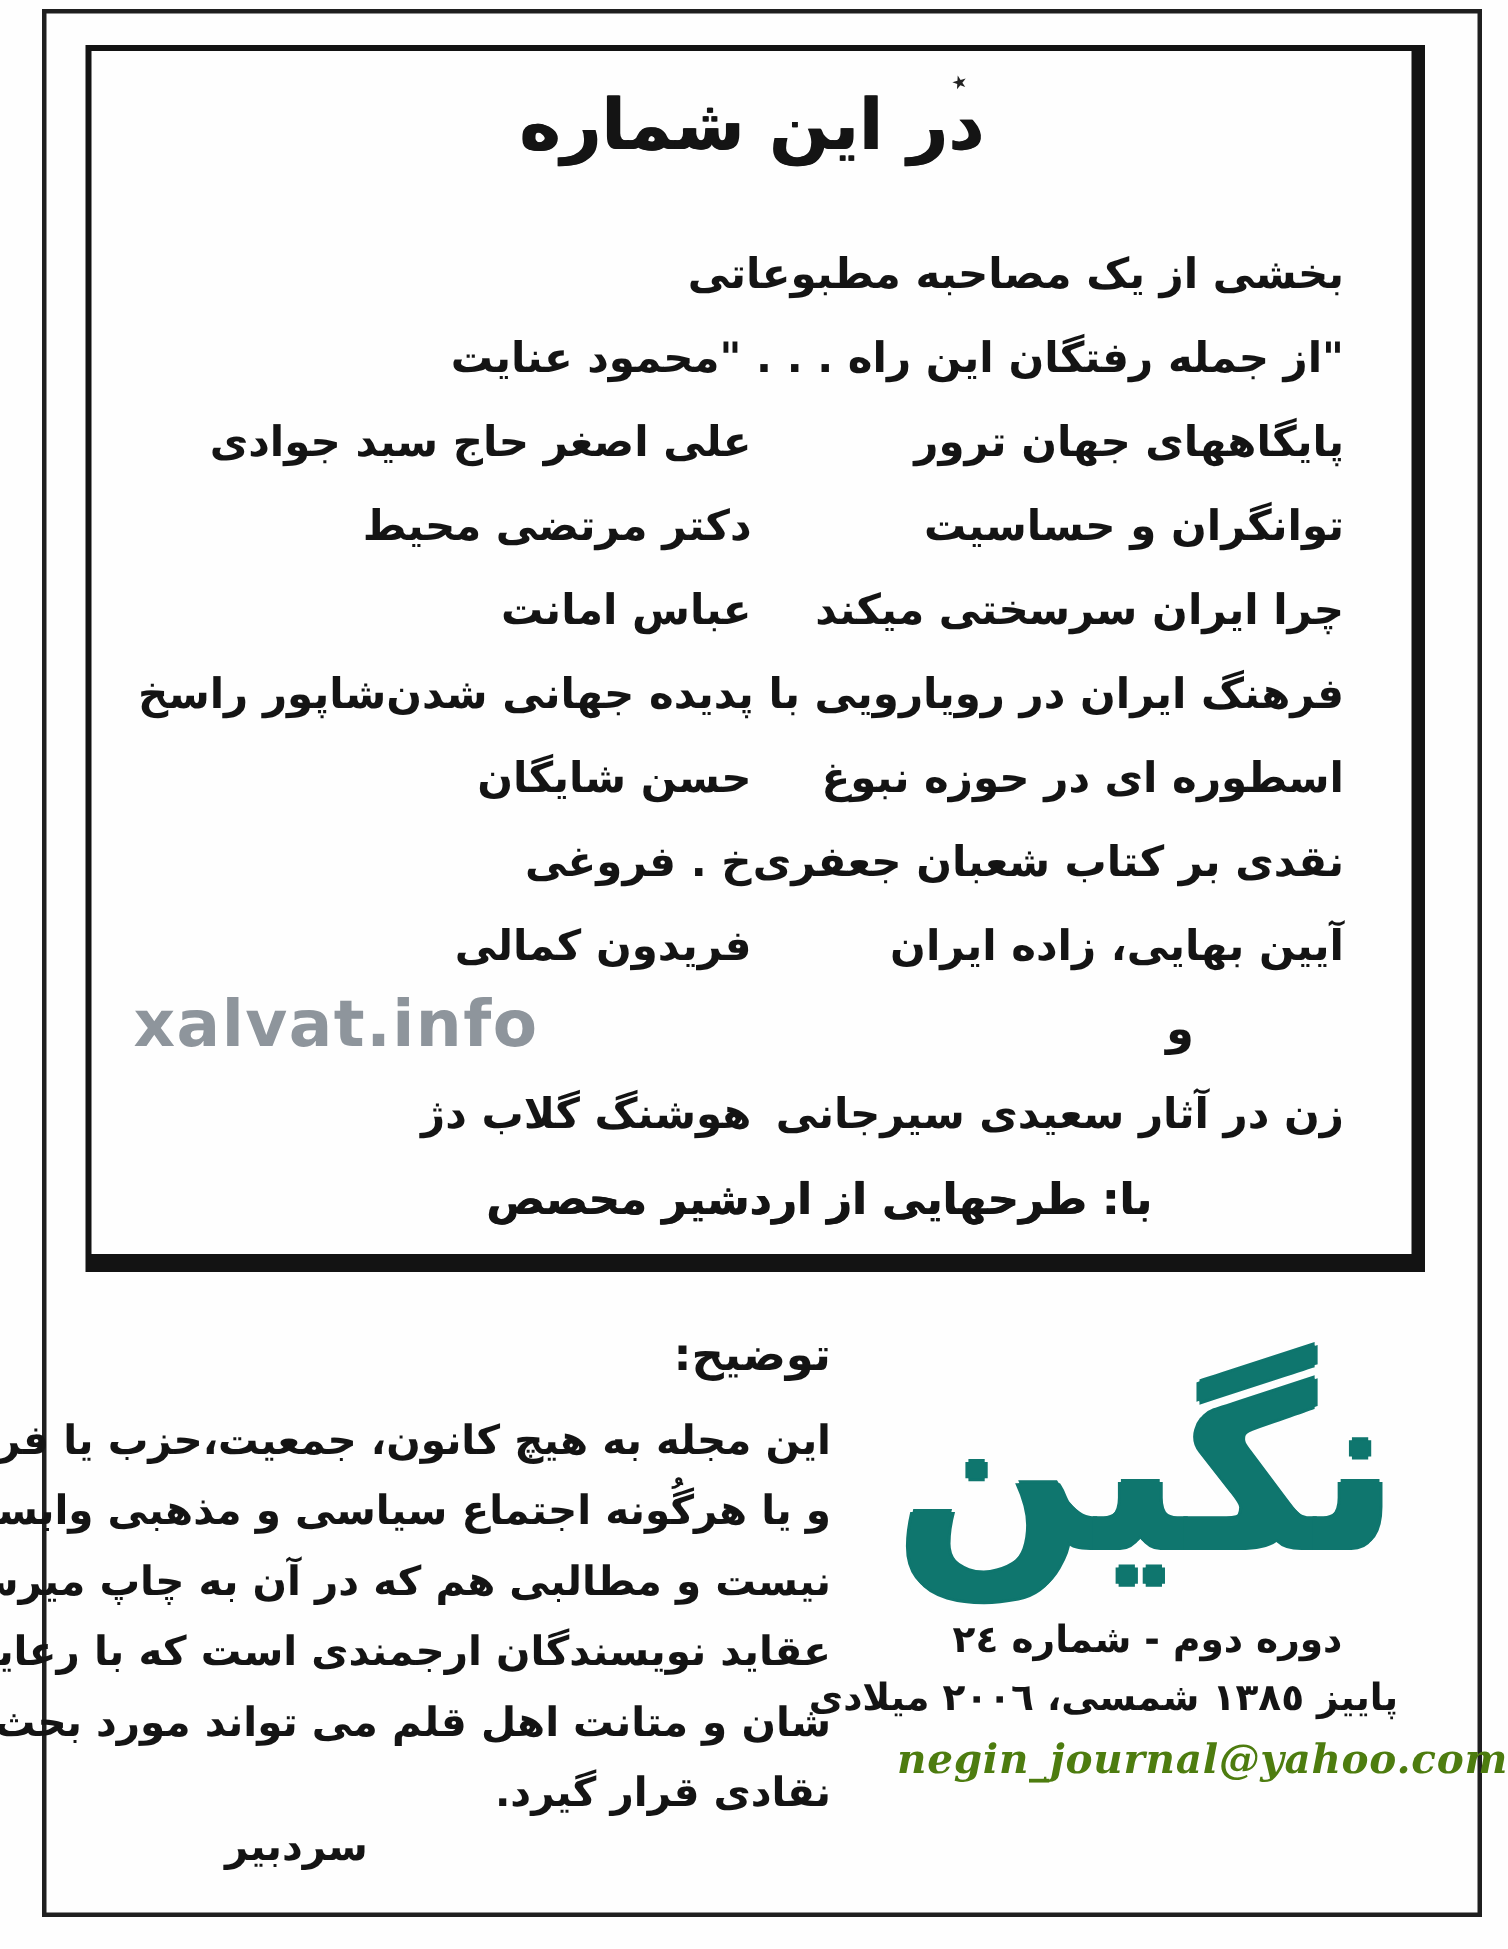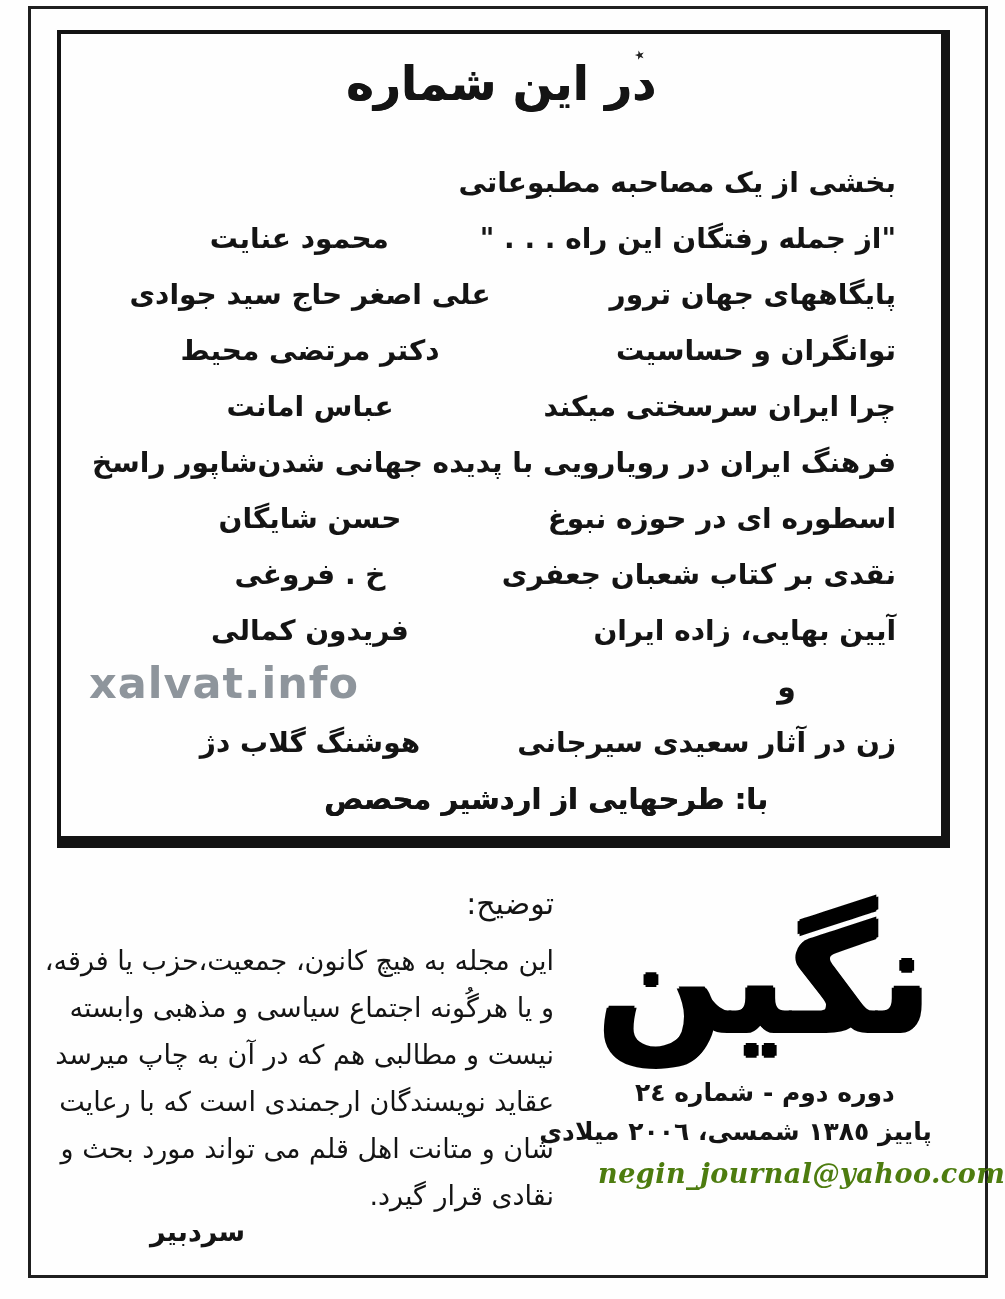--- a/index.html
+++ b/index.html
@@ -21,41 +21,41 @@
     text-shadow:0.6px 0 currentColor; }
   .ornament { position:absolute; right:296px; top:-14px; font-size:20px; color:#222;
     transform:rotate(-15deg); }
   .toc-rows { margin-top:24px; }
   .toc-row {
     display:flex; justify-content:space-between; align-items:center;
     direction:rtl; height:56px; padding:0 45px 0 58px;
     font-size:28px; font-weight:bold;
   }
   .toc-row .article-title { white-space:nowrap; }
-  .toc-row .article-author { width:382px; min-width:0; text-align:center; white-space:nowrap; }
+  .toc-row .article-author { width:382px; min-width:0; text-align:right; white-space:nowrap; }
   .toc-row.conj { justify-content:flex-start; padding-right:145px; font-size:30px; }
   .toc-footer {
     height:58px; line-height:58px; text-align:center; direction:rtl;
     font-size:29px; font-weight:bold; padding-left:90px;
     text-shadow:0.5px 0 currentColor;
   }
   .watermark {
     position:absolute; left:89px; top:658px; font-size:43px; font-weight:bold;
     color:#8e959c; letter-spacing:1px;
   }
   .note {
     position:absolute; left:62px; top:886px; width:492px;
-    direction:rtl; text-align:right; font-weight:normal;
+    direction:rtl; text-align:right; font-weight:bold;
   }
   .note-heading { font-size:30px; margin-bottom:16px; }
   .note-line { font-size:27px; line-height:47px; white-space:nowrap; }
   .signature { position:absolute; left:150px; top:1216px; font-size:27px; font-weight:bold; direction:rtl; }
   .magazine { position:absolute; left:598px; top:888px; width:334px; text-align:center; direction:rtl; }
   .magazine-logo {
-    font-size:148px; font-weight:bold; line-height:1.25; color:#000000;
+    font-size:148px; font-weight:bold; line-height:1.25; color:#0f766e;
     text-shadow:2px 0 currentColor, -2px 0 currentColor, 0 2px currentColor, 0 -2px currentColor;
   }
   .issue-line { font-size:25px; font-weight:bold; line-height:39px; white-space:nowrap; }
   .email {
     direction:ltr; font-family:"DejaVu Serif", serif; font-style:italic; font-weight:bold;
     font-size:27px; margin-top:7px; letter-spacing:0.5px; color:#4d7c0f;
   }
 </style>
 </head>
 <body>

